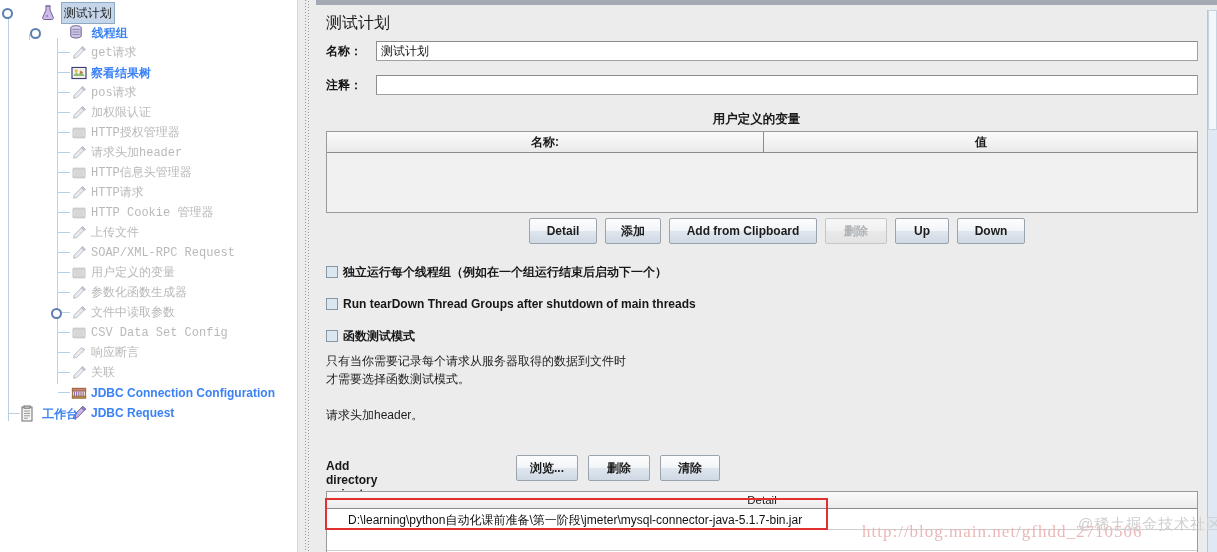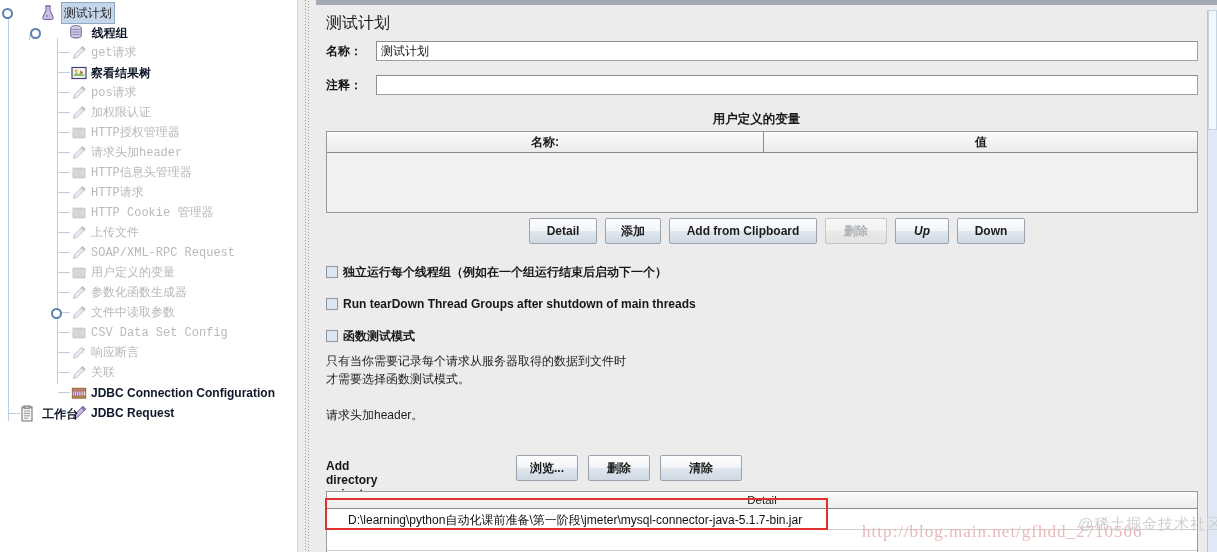--- a/index.html
+++ b/index.html
@@ -19,21 +19,21 @@
   }
   .tree-row{
     position:relative;height:20px;line-height:20px;white-space:nowrap;
     font-size:12px;
   }
   .tree-row .label{
     display:inline-block;vertical-align:middle;
     padding:0 3px;
   }
   .tree-row.dim .label{color:#b9b9b9;font-family:Liberation Mono, monospace;}
-  .tree-row.solid .label{color:#0f172a;font-weight:bold;}
+  .tree-row.solid .label{color:#3b82f6;font-weight:bold;}
   .tree-row.sel .label{
     background:#c5d6ea;border:1px solid #8fa9c4;padding:0 2px;color:#1c1c1c;
   }
   .tw{display:inline-block;vertical-align:middle;}
   .ico{display:inline-block;vertical-align:middle;width:18px;height:18px;position:relative;}
 
   
   .vline{position:absolute;width:1px;background:#b9cfe3;}
   .hline{position:absolute;height:1px;background:#b9cfe3;}
   .knob{position:absolute;width:7px;height:7px;border-radius:50%;
@@ -373,40 +373,40 @@
           <div class="th c2">值</div>
         </div>
         <div id="udv-body"></div>
       </div>
 
       <div id="udv-buttons">
           <div class="btn" style="left: 213px; top: 213px; width: 68px;">Detail</div>
           <div class="btn" style="left: 289px; top: 213px; width: 56px;">添加</div>
           <div class="btn" style="left: 353px; top: 213px; width: 148px;">Add from Clipboard</div>
           <div class="btn disabled" style="left: 509px; top: 213px; width: 62px;">删除</div>
-          <div class="btn" style="left: 579px; top: 213px; width: 54px; font-style: italic;">Up</div>
+          <div class="btn" style="left: 579px; top: 213px; width: 54px;">Up</div>
           <div class="btn" style="left: 641px; top: 213px; width: 68px;">Down</div>
         </div>
 
       <div id="checkbox-area">
           <div class="cb-row" style="top: 258px;"><span class="cb"></span><span class="cb-lab">独立运行每个线程组（例如在一个组运行结束后启动下一个）</span></div>
           <div class="cb-row" style="top: 290px;"><span class="cb"></span><span class="cb-lab">Run tearDown Thread Groups after shutdown of main threads</span></div>
           <div class="cb-row" style="top: 322px;"><span class="cb"></span><span class="cb-lab">函数测试模式</span></div>
         </div>
 
       <div class="note" style="top:348px;">只有当你需要记录每个请求从服务器取得的数据到文件时</div>
       <div class="note" style="top:366px;">才需要选择函数测试模式。</div>
       <div class="note" style="top:402px;">请求头加header。</div>
 
       <div id="classpath-row">
         <div id="classpath-lab">Add directory or jar to classpath</div>
         <div id="classpath-buttons">
             <div class="btn" style="left: 190px; top: 0px; width: 62px;">浏览...</div>
             <div class="btn" style="left: 262px; top: 0px; width: 62px;">删除</div>
-            <div class="btn" style="left: 334px; top: 0px; width: 82px;">清除</div>
+            <div class="btn" style="left: 334px; top: 0px; width: 60px;">清除</div>
           </div>
       </div>
 
       <div id="lib-table">
         <div id="lib-head">Detail</div>
         <div id="lib-row">
           <div class="cell">D:\learning\python自动化课前准备\第一阶段\jmeter\mysql-connector-java-5.1.7-bin.jar</div>
         </div>
         <div id="lib-row2"></div>
       </div>

